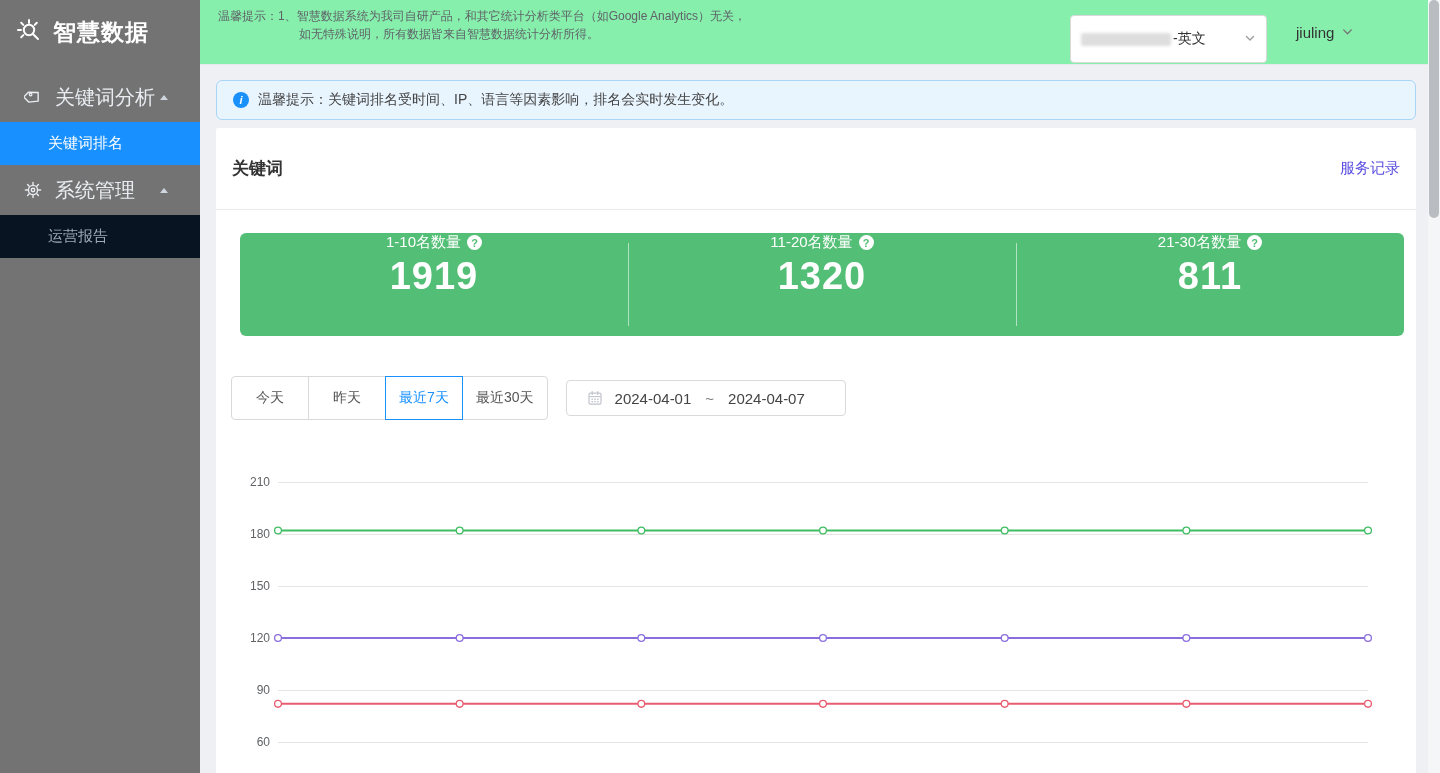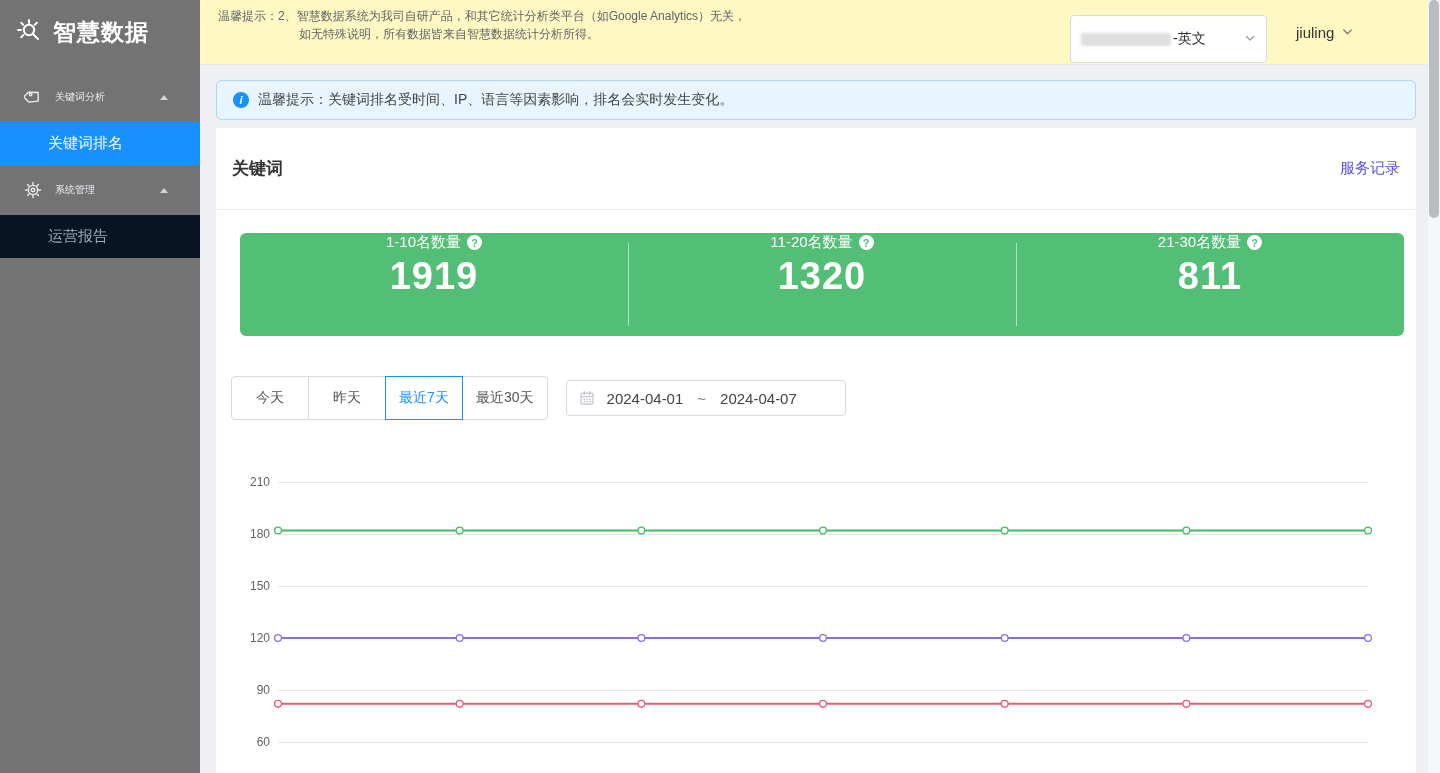--- a/index.html
+++ b/index.html
@@ -6,27 +6,27 @@
   html,body { width:1440px; height:773px; }
   body {
     font-family:"Liberation Sans","DejaVu Sans",sans-serif;
     overflow:hidden; position:relative; background:#eef0f4; color:#333;
   }
   
   .sidebar { position:absolute; left:0; top:0; width:200px; height:773px; background:#737373; z-index:5; }
   .logo-area { height:64px; display:flex; align-items:center; padding-left:15px; gap:8px; }
   .logo-text { font-size:23px; font-weight:bold; color:#fff; letter-spacing:1px; }
   .menu { margin-top:8px; }
-  .menu-group-title { height:50px; display:flex; align-items:center; padding:0 32px 0 24px; color:#e9edf2; font-size:10px; cursor:pointer; }
+  .menu-group-title { height:50px; display:flex; align-items:center; padding:0 32px 0 24px; color:#e9edf2; font-size:20px; cursor:pointer; }
   .menu-group-title .micon { width:18px; height:18px; margin-right:13px; flex:0 0 auto; display:flex; }
   .caret-up { margin-left:auto; width:0; height:0; border-left:4px solid transparent; border-right:4px solid transparent; border-bottom:5px solid #cfd6dd; }
   .menu-sub { height:43px; display:flex; align-items:center; padding-left:48px; font-size:15px; background:#081422; color:#9fa9b5; cursor:pointer; }
   .menu-sub.active { background:#1890ff; color:#ffffff; }
   
-  .header { position:absolute; left:200px; top:0; width:1240px; height:65px; background:#fef9c3; border-bottom:1px solid #e8e8e8; z-index:4; }
+  .header { position:absolute; left:200px; top:0; width:1240px; height:65px; background:#86efac; border-bottom:1px solid #e8e8e8; z-index:4; }
   .notice { position:absolute; left:18px; top:8px; display:flex; font-size:12px; color:#5f6368; line-height:17.5px; }
   .notice .indent { padding-left:21px; }
   .site-select { position:absolute; left:870px; top:15px; width:197px; height:48px; border:1px solid #d9d9d9; border-radius:4px; background:#fff; display:flex; align-items:center; padding:0 10px; cursor:pointer; }
   .mask-blur { width:90px; height:13px; background:#dedede; border-radius:2px; filter:blur(1.5px); margin-right:2px; }
   .site-suffix { font-size:14px; color:#333; }
   .site-select .chev { margin-left:auto; }
   .user-menu { position:absolute; left:1096px; top:15px; height:34px; display:flex; align-items:center; gap:7px; font-size:15px; color:#333; cursor:pointer; }
   
   .content { position:absolute; left:200px; top:66px; width:1240px; height:707px; }
   .alert { position:absolute; left:16px; top:14px; width:1200px; height:40px; background:#e9f5fe; border:1px solid #abd5f5; border-radius:6px; display:flex; align-items:center; padding-left:16px; gap:9px; font-size:14px; color:#444; }
@@ -42,21 +42,21 @@
   .stat-label { font-size:15px; display:flex; align-items:center; gap:6px; }
   .q-icon { width:15px; height:15px; border-radius:50%; background:#fff; color:#53be75; font-size:11px; font-weight:bold; display:flex; align-items:center; justify-content:center; cursor:pointer; }
   .stat-value { font-size:38px; font-weight:bold; margin-top:3px; letter-spacing:1px; }
   
   .filters { margin-top:40px; padding-left:15px; display:flex; align-items:center; }
   .seg { display:flex; }
   .seg-btn { min-width:78px; height:44px; border:1px solid #d9d9d9; background:#fff; font-size:14px; color:#555; display:flex; align-items:center; justify-content:center; padding:0 13px; margin-left:-1px; cursor:pointer; position:relative; }
   .seg-btn:first-child { border-radius:4px 0 0 4px; margin-left:0; }
   .seg-btn:last-child { border-radius:0 4px 4px 0; }
   .seg-btn.active { color:#1890ff; border-color:#1890ff; z-index:2; }
-  .date-range { margin-left:18px; width:280px; height:36px; border:1px solid #d9d9d9; border-radius:4px; display:flex; align-items:center; padding:0 12px; gap:12px; font-size:15px; color:#444; cursor:pointer; background:#fff; }
+  .date-range { margin-left:18px; width:280px; height:36px; border:1px solid #d9d9d9; border-radius:4px; display:flex; align-items:center; padding:0 20px; gap:12px; font-size:15px; color:#444; cursor:pointer; background:#fff; }
   .tilde { color:#777; margin:0 2px; }
   
   .chart-wrap { margin-top:46px; }
   
   .scrollbar { position:absolute; right:0; top:0; width:12px; height:773px; background:#f5f6f7; z-index:10; }
   .scroll-thumb { position:absolute; top:0; left:1px; width:10px; height:218px; background:#b9bcc0; border-radius:5px; cursor:pointer; }
 </style>
 </head>
 <body>
 
@@ -114,21 +114,21 @@
     <div class="menu-sub">
       <span>运营报告</span>
     </div>
   </div>
 </div>
 
 <div class="header">
   <div class="notice">
     <span>温馨提示：</span>
     <div>
-      <div>2、智慧数据系统为我司自研产品，和其它统计分析类平台（如Google Analytics）无关，</div>
+      <div>1、智慧数据系统为我司自研产品，和其它统计分析类平台（如Google Analytics）无关，</div>
       <div class="indent">如无特殊说明，所有数据皆来自智慧数据统计分析所得。</div>
     </div>
   </div>
   <div class="site-select">
     <span class="mask-blur"></span>
     <span class="site-suffix">-英文</span>
     <span class="chev">
       <svg width="12" height="12" viewBox="0 0 12 12" fill="none">
           <polyline points="2.5,4.5 6,8 9.5,4.5" stroke="#9a9a9a" stroke-width="1.3" stroke-linecap="round" stroke-linejoin="round"></polyline>
         </svg>

